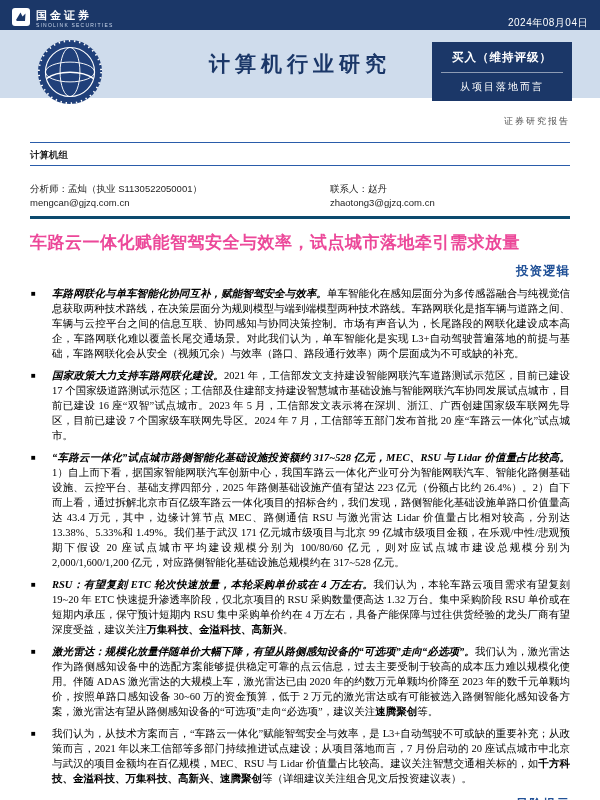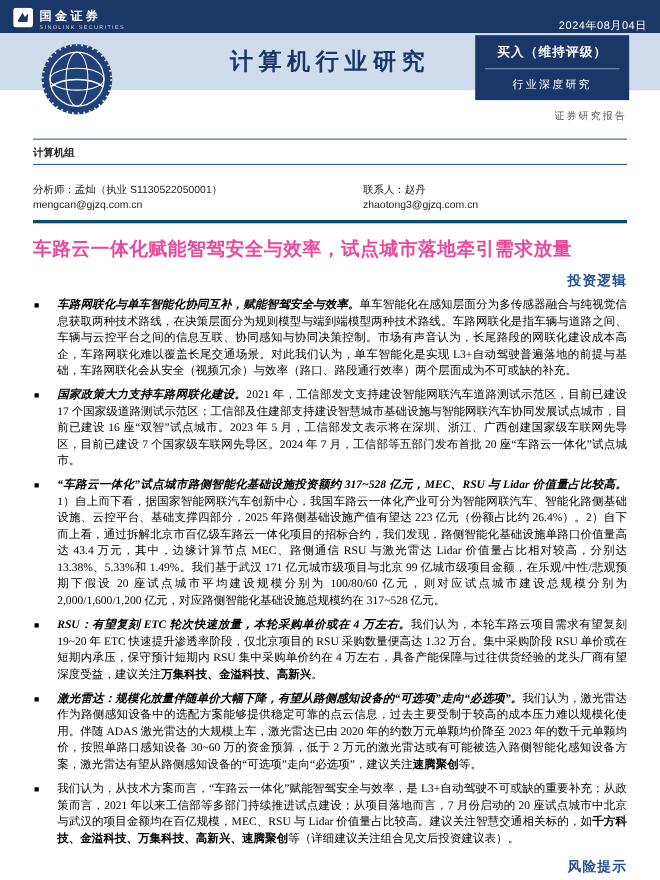--- a/index.html
+++ b/index.html
@@ -10,25 +10,25 @@
   
   .topbar { height:30px; background:#1b3768; display:flex; align-items:flex-end; justify-content:space-between; padding:0 12px; }
   .brand { display:flex; align-items:center; gap:6px; }
   .brand-texts { display:flex; flex-direction:column; line-height:1; }
   .brand-name { color:#fff; font-size:11px; font-weight:bold; letter-spacing:3px; }
   .brand-sub  { color:#c9d6ea; font-size:5px; letter-spacing:1.2px; margin-top:2px; }
   .topbar-date { color:#fff; font-size:10px; letter-spacing:.5px; }
 
   
   .header-region { position:relative; }
-  .band { height:52px; background:#cfdcec; display:flex; align-items:center; justify-content:center; }
+  .band { height:68px; background:#cfdcec; display:flex; align-items:center; justify-content:center; }
   .doc-title { color:#1b3768; font-size:21px; font-weight:bold; letter-spacing:5px; font-family:"Liberation Serif", serif; }
   .sub-band { height:32px; position:relative; }
   .report-cat { position:absolute; right:30px; top:17px; font-size:9px; color:#555; letter-spacing:2px; }
-  .rating-box { position:absolute; right:28px; top:2px; width:140px; background:#1b3768; color:#fff; text-align:center; padding:8px 0 7px; z-index:3; }
+  .rating-box { position:absolute; right:28px; top:12px; width:140px; background:#1b3768; color:#fff; text-align:center; padding:8px 0 7px; z-index:3; }
   .rating { font-size:11.5px; font-weight:bold; padding-bottom:7px; border-bottom:1px solid rgba(255,255,255,.5); margin:0 9px; letter-spacing:1px; }
   .report-type { font-size:10px; padding-top:7px; letter-spacing:2px; }
   .seal { position:absolute; left:36px; top:8px; width:68px; height:68px; z-index:3; }
 
   
   .content { padding:0 30px; }
   .analyst-block { margin-top:12px; border-top:1.5px solid #2a5caa; border-bottom:3px solid #0c4a6e; padding:4px 0 6px; }
   .group-row { font-size:9.5px; font-weight:bold; color:#222; padding:2px 0 3px; }
   .hairline { border-top:1px solid #2a5caa; margin-bottom:5px; }
   .people { display:flex;margin-top:16px; }
@@ -72,21 +72,21 @@
   <div class="header-region">
     <div class="band">
       <span class="doc-title">计算机行业研究</span>
     </div>
     <div class="sub-band">
       <span class="report-cat">证券研究报告</span>
     </div>
 
     <div class="rating-box">
       <div class="rating">买入（维持评级）</div>
-      <div class="report-type">行业深度研究</div>
+      <div class="report-type">从项目落地而言</div>
     </div>
 
     <span class="seal">
       <svg width="68" height="68" viewBox="0 0 72 72">
         <circle cx="36" cy="36" r="34" fill="#20407a"></circle>
         <circle cx="36" cy="36" r="33" fill="none" stroke="#ffffff" stroke-width="2" stroke-dasharray="1.5 4"></circle>
         <circle cx="36" cy="36" r="26" fill="none" stroke="#ffffff" stroke-width="1.2"></circle>
         <ellipse cx="36" cy="36" rx="26" ry="10.5" fill="none" stroke="#ffffff" stroke-width="1"></ellipse>
         <ellipse cx="36" cy="36" rx="10.5" ry="26" fill="none" stroke="#ffffff" stroke-width="1"></ellipse>
         <path d="M11 43 C23 34 49 34 61 43" stroke="#ffffff" fill="none" stroke-width="1.6"></path>

